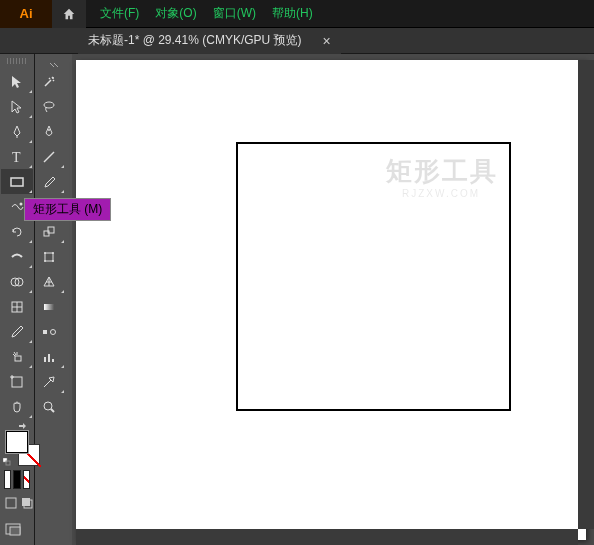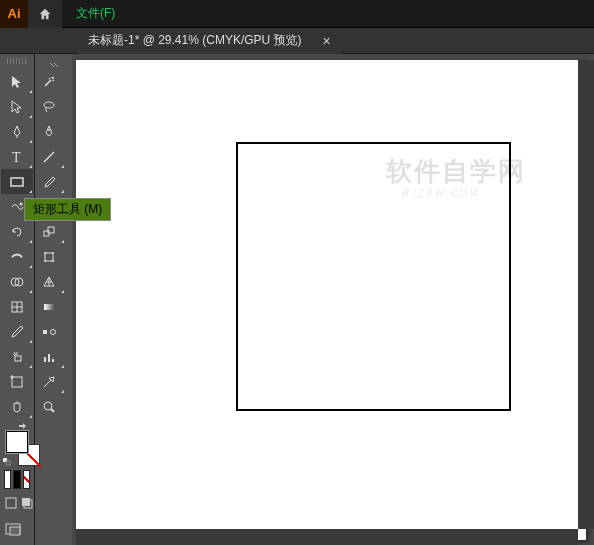--- a/index.html
+++ b/index.html
@@ -1,20 +1,20 @@
 <!DOCTYPE html>
 <html><head>
 <meta charset="utf-8">
 <style>
 * { margin: 0; padding: 0; box-sizing: border-box; }
 body { width: 594px; height: 545px; background: #1a1a1a; font-family: "Microsoft YaHei", sans-serif; overflow: hidden; }
 
 
 .topbar { height: 28px; background: #1a1a1a; display: flex; align-items: center; border-bottom: 1px solid #000; }
-.app-icon { width: 28px; height: 28px; background: #2a1400; display: flex; align-items: center; justify-content: center; }
+.app-icon { width: 52px; height: 28px; background: #2a1400; display: flex; align-items: center; justify-content: center; }
 .app-icon span { color: #ff8a00; font-weight: bold; font-size: 13px; font-family: Arial; }
 .home-btn { width: 34px; height: 28px; display: flex; align-items: center; justify-content: center; background: #2a2a2a; }
 .menu-items { display: flex; align-items: center; margin-left: 6px; }
 .menu-item { color: #22c55e; font-size: 12px; padding: 0 8px; height: 28px; display: flex; align-items: center; cursor: pointer; }
 
 
 .tabbar { height: 26px; background: #333; display: flex; align-items: center; padding-left: 78px; border-bottom: 1px solid #1a1a1a; }
 .doc-tab { height: 26px; background: #333; display: flex; align-items: center; padding: 0 10px; color: #ddd; font-size: 12px; gap: 11px; }
 .close-tab { margin-left: 10px; color: #ccc; cursor: pointer; font-size: 14px; }
 
@@ -58,36 +58,39 @@
 
 .canvas-area { flex:1; background:#4a4a4a; position:relative; padding:6px 0 0 4px; }
 .artboard { position:absolute; left:4px; top:6px; width:510px; height:480px; background:#fff; box-shadow:2px 2px 6px rgba(0,0,0,.5); }
 .rect-shape { position:absolute; left:160px; top:82px; width:275px; height:269px; border:2px solid #000; }
 .watermark { position:absolute; left:310px; top:98px; color:rgba(0,0,0,.12); font-size:26px; font-weight:bold; letter-spacing:2px; pointer-events:none; line-height:1; }
 .watermark-sub { position:absolute; left:326px; top:128px; color:rgba(0,0,0,.09); font-size:10px; letter-spacing:2px; pointer-events:none; }
 .scrollbar-v { position:absolute; right:0; top:6px; width:16px; bottom:16px; background:#3a3a3a; }
 .scrollbar-h { position:absolute; left:4px; right:16px; bottom:0; height:16px; background:#3a3a3a; }
 
 
-.tooltip { position:absolute; left:24px; top:198px; background:#4d7c0f; border:1px solid #888; padding:2px 8px; font-size:12px; color:#000; z-index:100; white-space:nowrap; }
+.tooltip { position:absolute; left:24px; top:198px; background:#a21caf; border:1px solid #888; padding:2px 8px; font-size:12px; color:#000; z-index:100; white-space:nowrap; }
 </style>
 </head>
 <body>
 
 <div class="topbar">
   <div class="app-icon">
       <span>Ai</span>
     </div>
   <div class="home-btn">
     <svg width="14" height="14" viewBox="0 0 16 16">
         <path d="M2 8 L8 2 L14 8 L12 8 L12 14 L9 14 L9 10 L7 10 L7 14 L4 14 L4 8 Z" fill="#ccc"></path>
       </svg>
   </div>
   <div class="menu-items">
     <div class="menu-item">文件(F)</div>
+    <div class="menu-item">对象(O)</div>
+    <div class="menu-item">窗口(W)</div>
+    <div class="menu-item">帮助(H)</div>
   </div>
 </div>
 
 <div class="tabbar">
   <div class="doc-tab">
     <span>未标题-1* @ 29.41% (CMYK/GPU 预览)</span>
     <span class="close-tab">×</span>
   </div>
 </div>
 
@@ -334,21 +337,21 @@
     <div class="strip-arrow">
       <svg width="12" height="8">
           <path d="M2 2 L6 6 L2 2 M6 2 L10 6" stroke="#aaa" fill="none"></path>
         </svg>
     </div>
   </div>
 
   <div class="canvas-area">
     <div class="artboard">
       <div class="rect-shape"></div>
-      <div class="watermark">软件自学网</div>
+      <div class="watermark">矩形工具</div>
       <div class="watermark-sub">RJZXW.COM</div>
     </div>
     <div class="scrollbar-v"></div>
     <div class="scrollbar-h"></div>
   </div>
 
 </div>
 
 <div class="tooltip">矩形工具 (M)</div>
 

